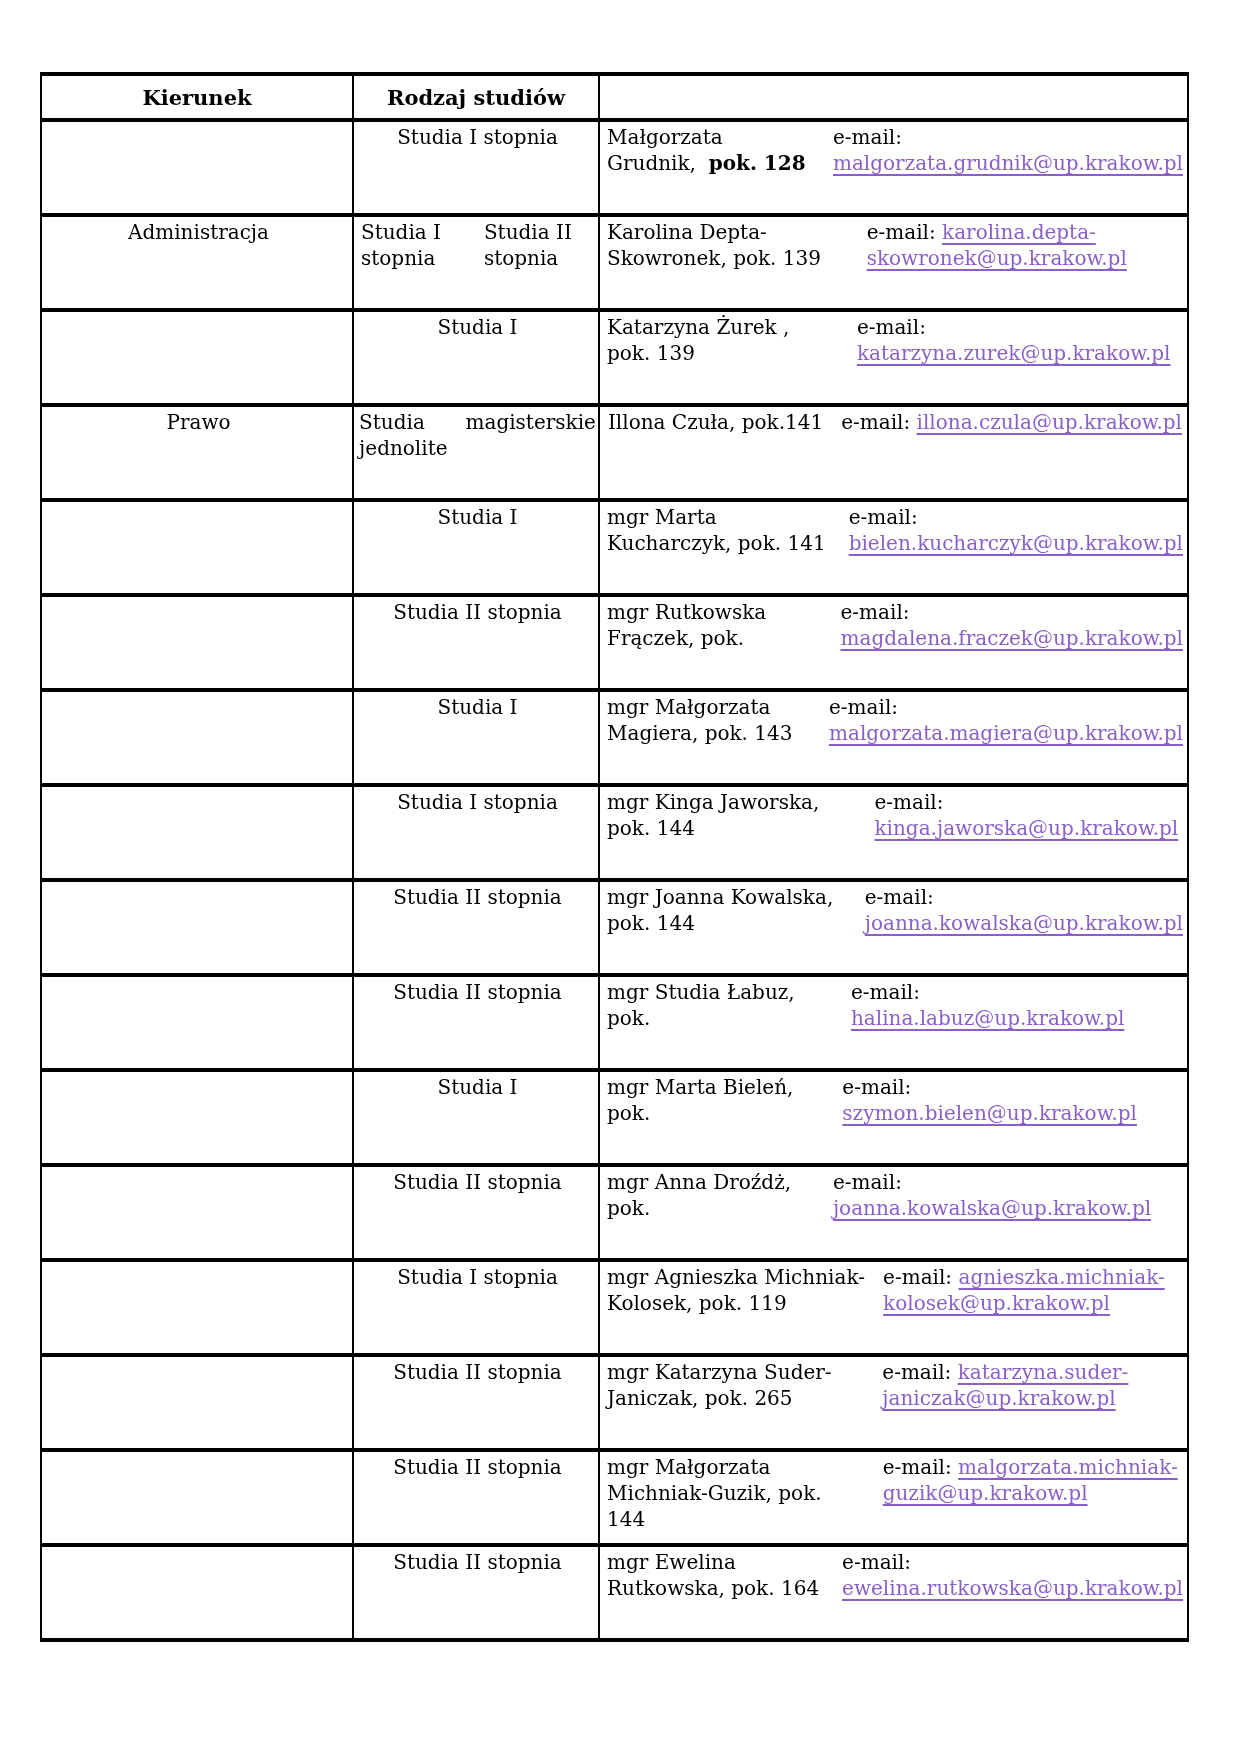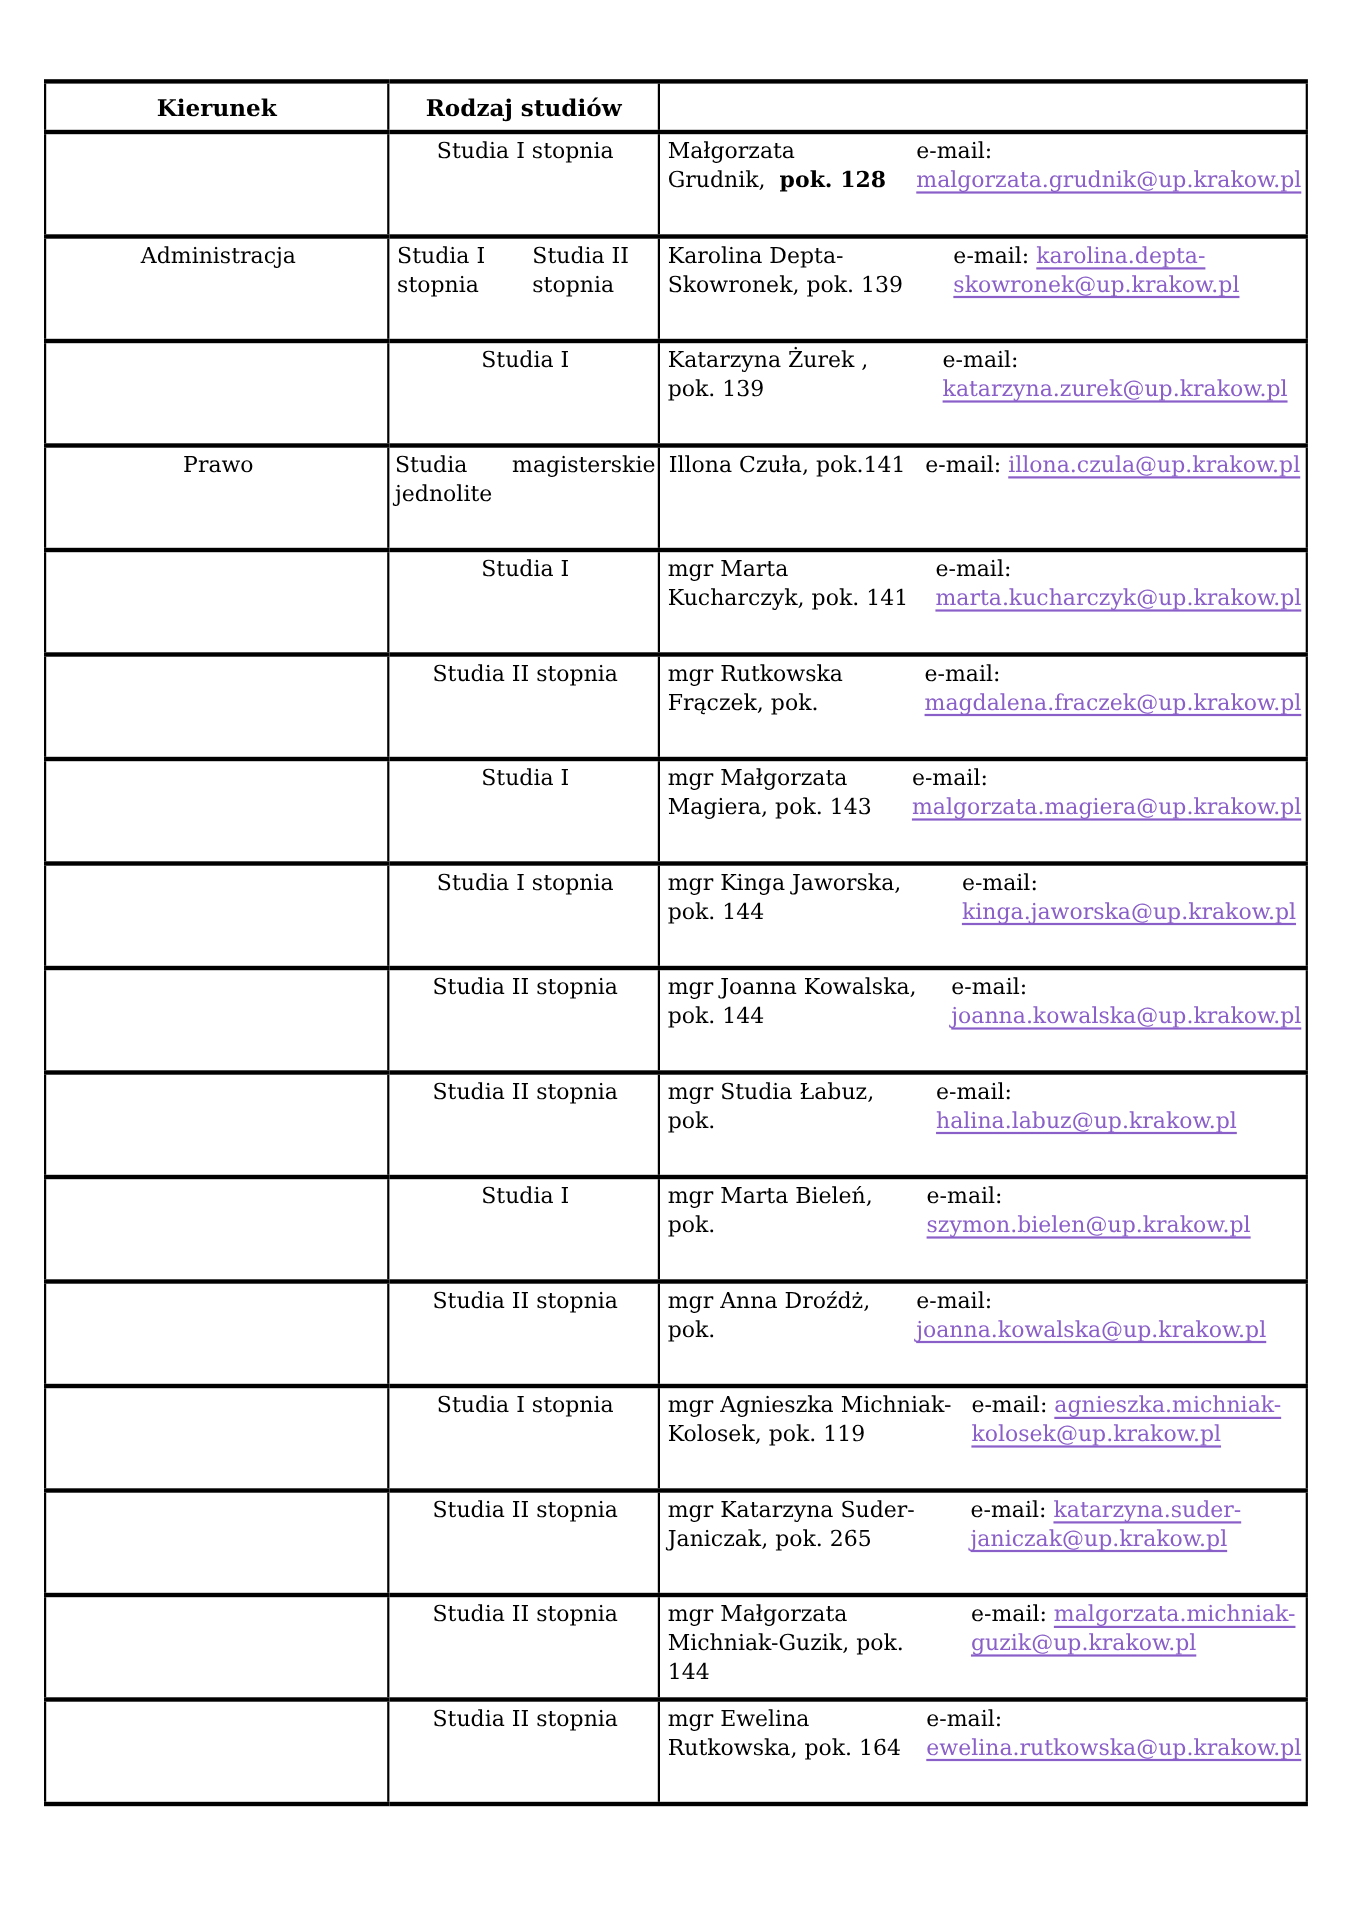--- a/index.html
+++ b/index.html
@@ -157,21 +157,21 @@
             <div class="cell"></div>
           </td>
           <td>
             <div class="cell">
               <p>Studia I</p>
             </div>
           </td>
           <td>
             <div class="cell">
               <p><span>mgr Marta Kucharczyk, pok. 141</span></p>
-              <p><span>e-mail: </span><a class="email-link" href="#">marta.kucharczyk@up.krakow.pl</a></p>
+              <p><span>e-mail: </span><a class="email-link" href="#">bielen.kucharczyk@up.krakow.pl</a></p>
             </div>
           </td>
         </tr>
         <tr>
           <td>
             <div class="cell"></div>
           </td>
           <td>
             <div class="cell">
               <p>Studia II stopnia</p>

